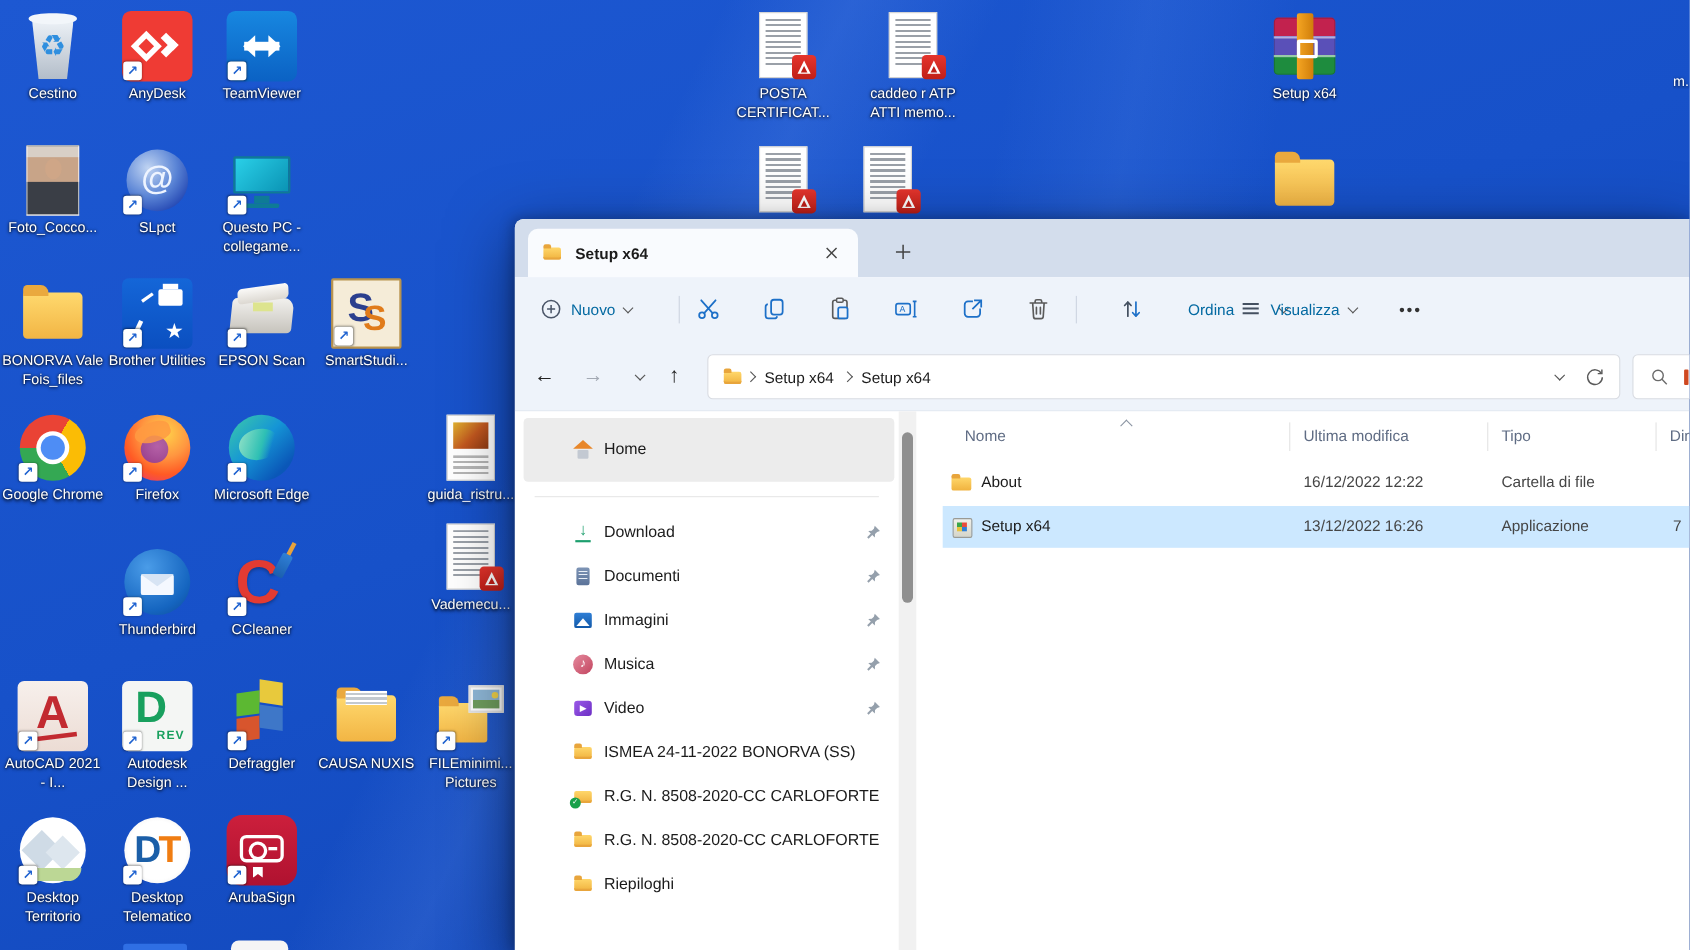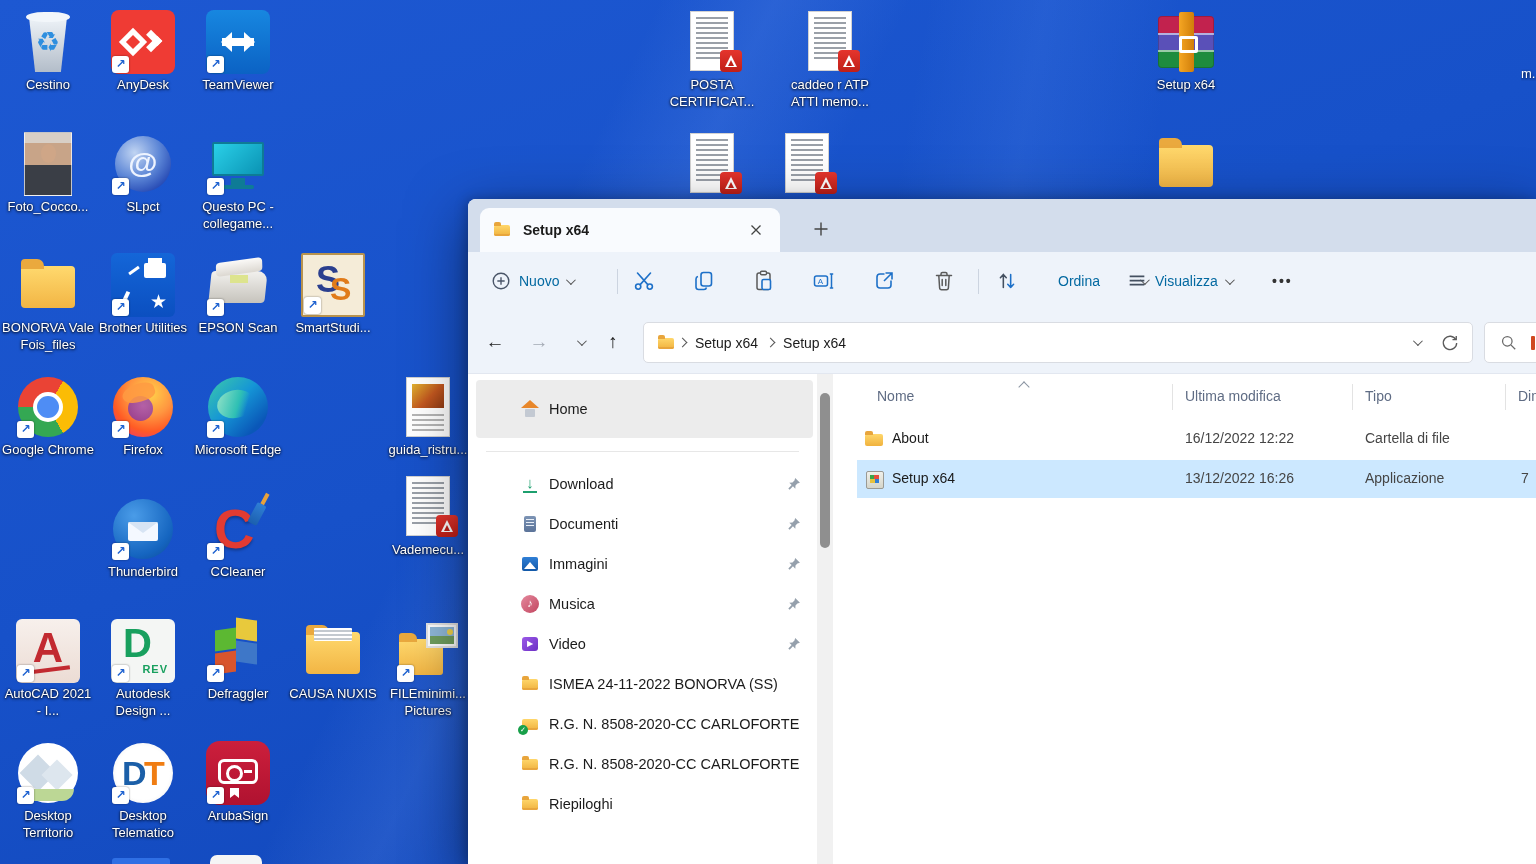--- a/index.html
+++ b/index.html
@@ -598,21 +598,21 @@
           <path d="M12.5 5 H8 A3 3 0 0 0 5 8 V16 A3 3 0 0 0 8 19 H16 A3 3 0 0 0 19 16 V11.5" stroke="#1d70c8" stroke-width="1.6"></path>
           <path d="M13.5 4 H20 V10.5 M20 4 L12 12" stroke="#1d70c8" stroke-width="1.6"></path>
         </svg>
     </div>
     <div class="tbtn" style="left:458px;">
       <svg width="24" height="24" viewBox="0 0 24 24" fill="none">
           <path d="M4.5 6.5 H19.5 M9 6.5 V5 A1.5 1.5 0 0 1 10.5 3.5 H13.5 A1.5 1.5 0 0 1 15 5 V6.5 M6.8 6.5 L7.6 18.8 A2 2 0 0 0 9.6 20.7 H14.4 A2 2 0 0 0 16.4 18.8 L17.2 6.5 M10.2 10.5 V16.5 M13.8 10.5 V16.5" stroke="#5a5a5a" stroke-width="1.5" stroke-linecap="round"></path>
         </svg>
     </div>
     <div class="tsep" style="left:510px;"></div>
-    <div class="tbtn" style="left:522px;gap:40px;">
+    <div class="tbtn" style="left:544px;gap:40px;">
       <svg width="22" height="22" viewBox="0 0 24 24" fill="none">
           <path d="M8 5 V19 M8 5 L4.8 8.4 M8 5 L11.2 8.4" stroke="#445060" stroke-width="1.7" stroke-linecap="round"></path>
           <path d="M16 19 V5 M16 19 L12.8 15.6 M16 19 L19.2 15.6" stroke="#1d70c8" stroke-width="1.7" stroke-linecap="round"></path>
         </svg>
       <span>Ordina</span>
       <span class="chev"></span>
     </div>
     <div class="tbtn" style="left:652px;">
       <svg width="22" height="22" viewBox="0 0 24 24" fill="none">
           <path d="M4 7 H20 M4 11.5 H20 M4 16 H20" stroke="#445060" stroke-width="2"></path>

